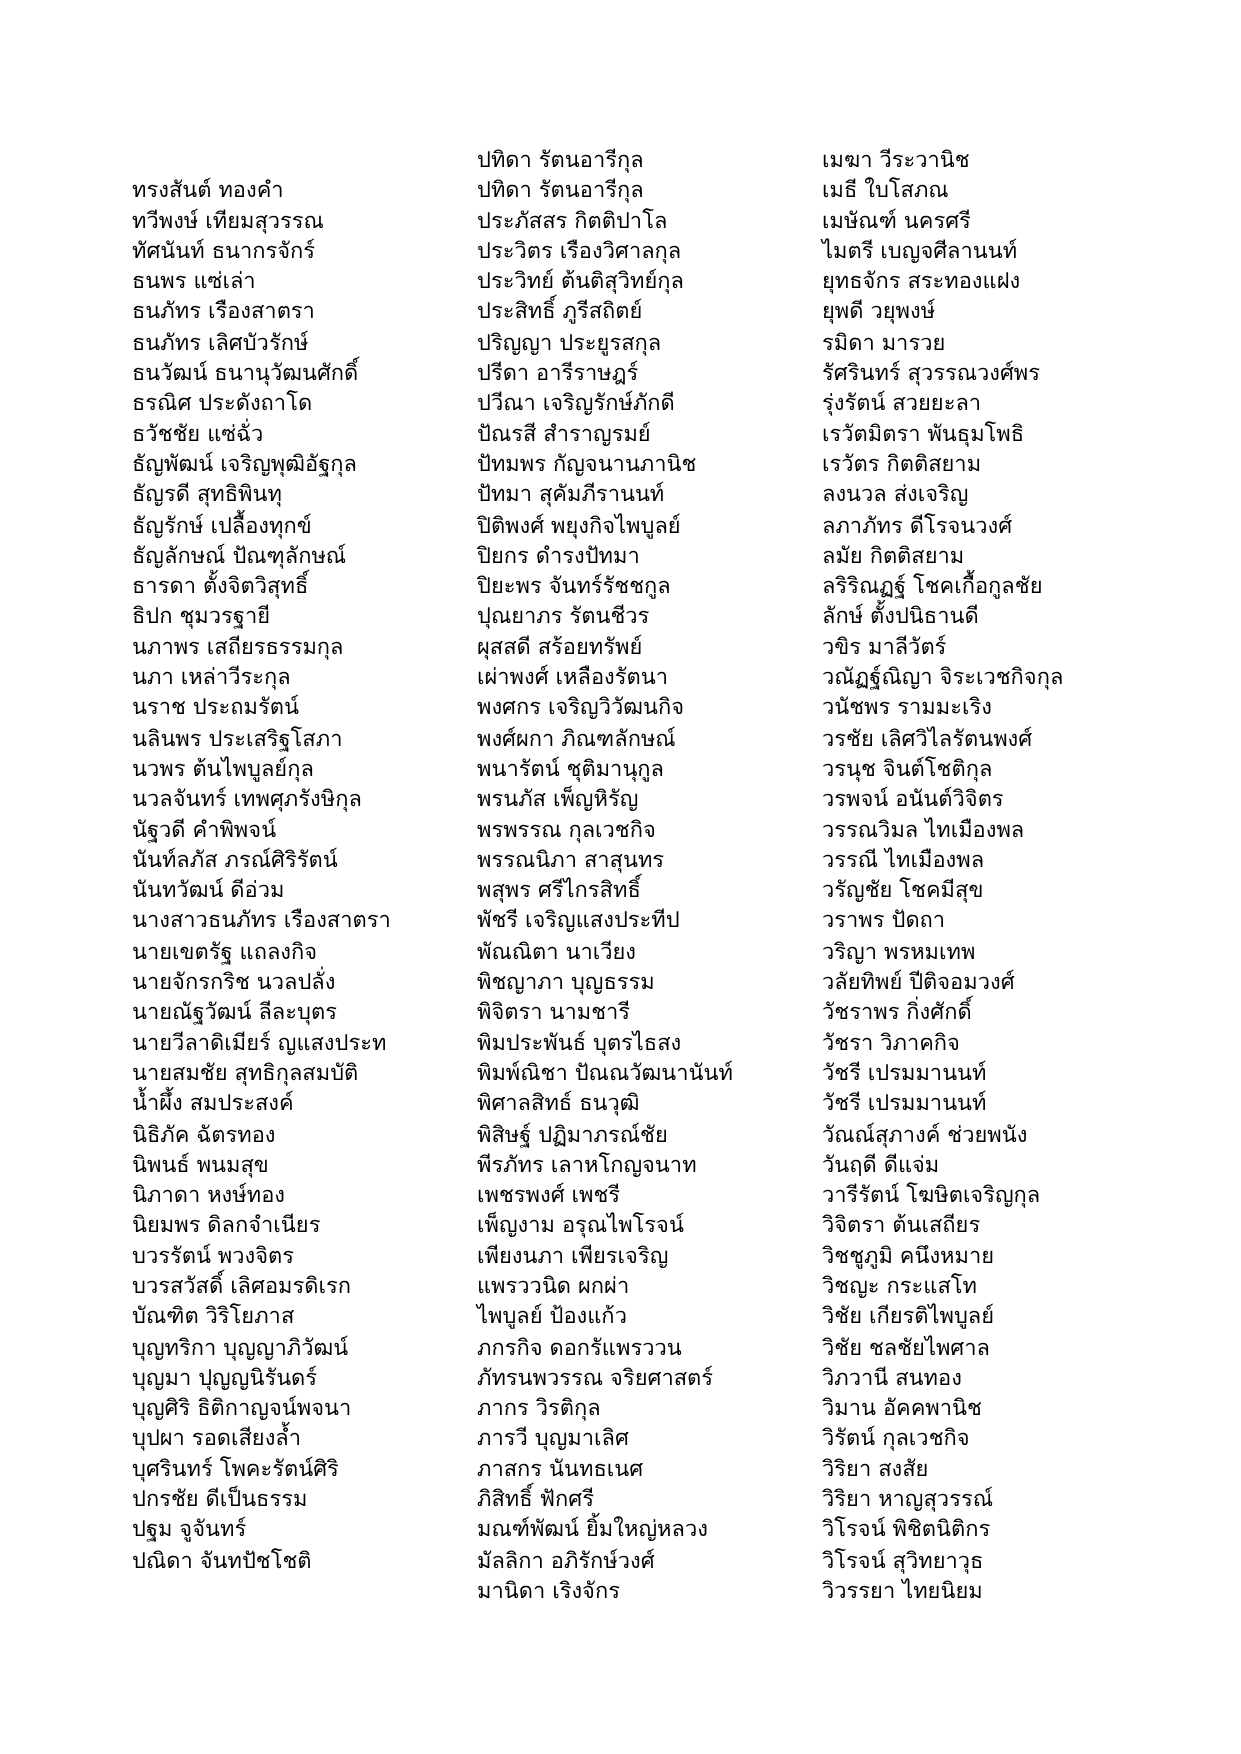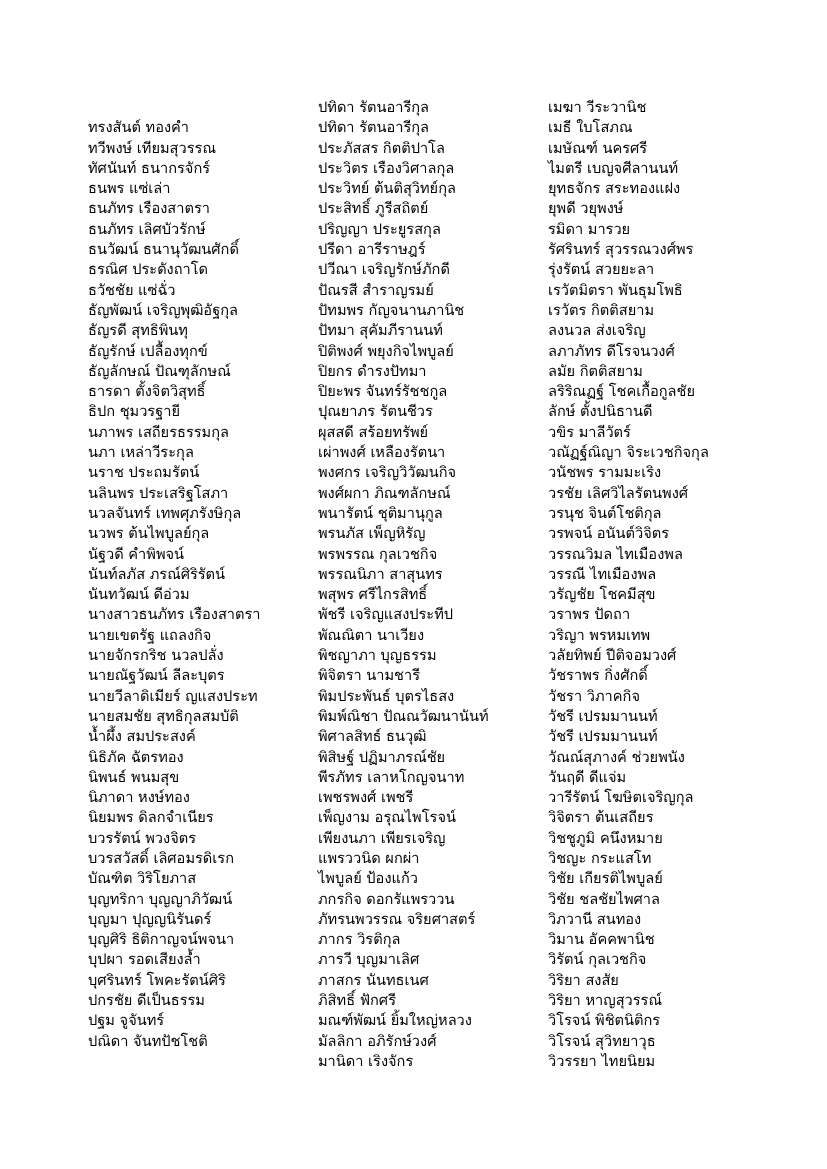--- a/index.html
+++ b/index.html
@@ -56,22 +56,22 @@
         <div class="name-row">ธัญพัฒน์ เจริญพุฒิอัฐกุล</div>
         <div class="name-row">ธัญรดี สุทธิพินทุ</div>
         <div class="name-row">ธัญรักษ์ เปลื้องทุกข์</div>
         <div class="name-row">ธัญลักษณ์ ปัณฑุลักษณ์</div>
         <div class="name-row">ธารดา ตั้งจิตวิสุทธิ์</div>
         <div class="name-row">ธิปก ชุมวรฐายี</div>
         <div class="name-row">นภาพร เสถียรธรรมกุล</div>
         <div class="name-row">นภา เหล่าวีระกุล</div>
         <div class="name-row">นราช ประถมรัตน์</div>
         <div class="name-row">นลินพร ประเสริฐโสภา</div>
+        <div class="name-row">นวพร ต้นไพบูลย์กุล</div>
         <div class="name-row">นวลจันทร์ เทพศุภรังษิกุล</div>
-        <div class="name-row">นวพร ต้นไพบูลย์กุล</div>
         <div class="name-row">นัฐวดี คำพิพจน์</div>
         <div class="name-row">นันท์ลภัส ภรณ์ศิริรัตน์</div>
         <div class="name-row">นันทวัฒน์ ดีอ่วม</div>
         <div class="name-row">นางสาวธนภัทร เรืองสาตรา</div>
         <div class="name-row">นายเขตรัฐ แถลงกิจ</div>
         <div class="name-row">นายจักรกริช นวลปลั่ง</div>
         <div class="name-row">นายณัฐวัฒน์ ลีละบุตร</div>
         <div class="name-row">นายวีลาดิเมียร์ ญแสงประท</div>
         <div class="name-row">นายสมชัย สุทธิกุลสมบัติ</div>
         <div class="name-row">น้ำผึ้ง สมประสงค์</div>

